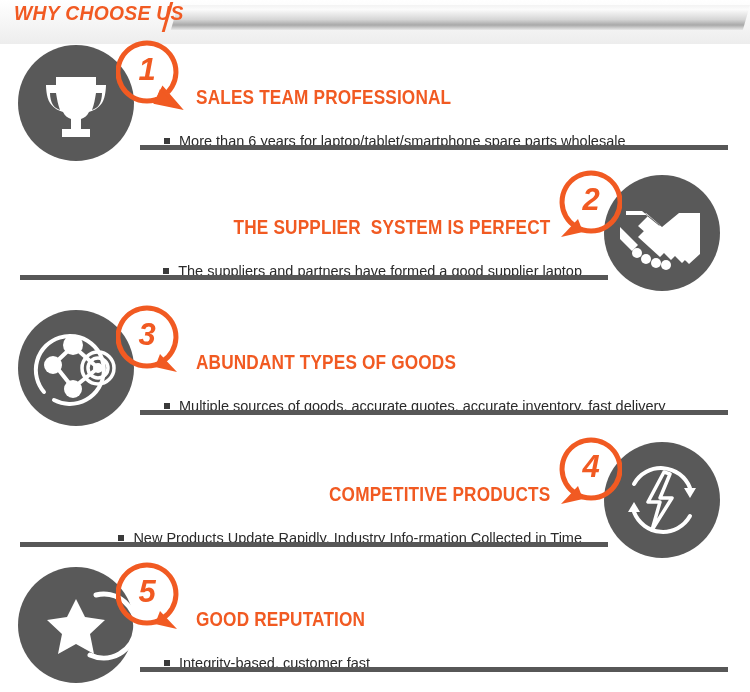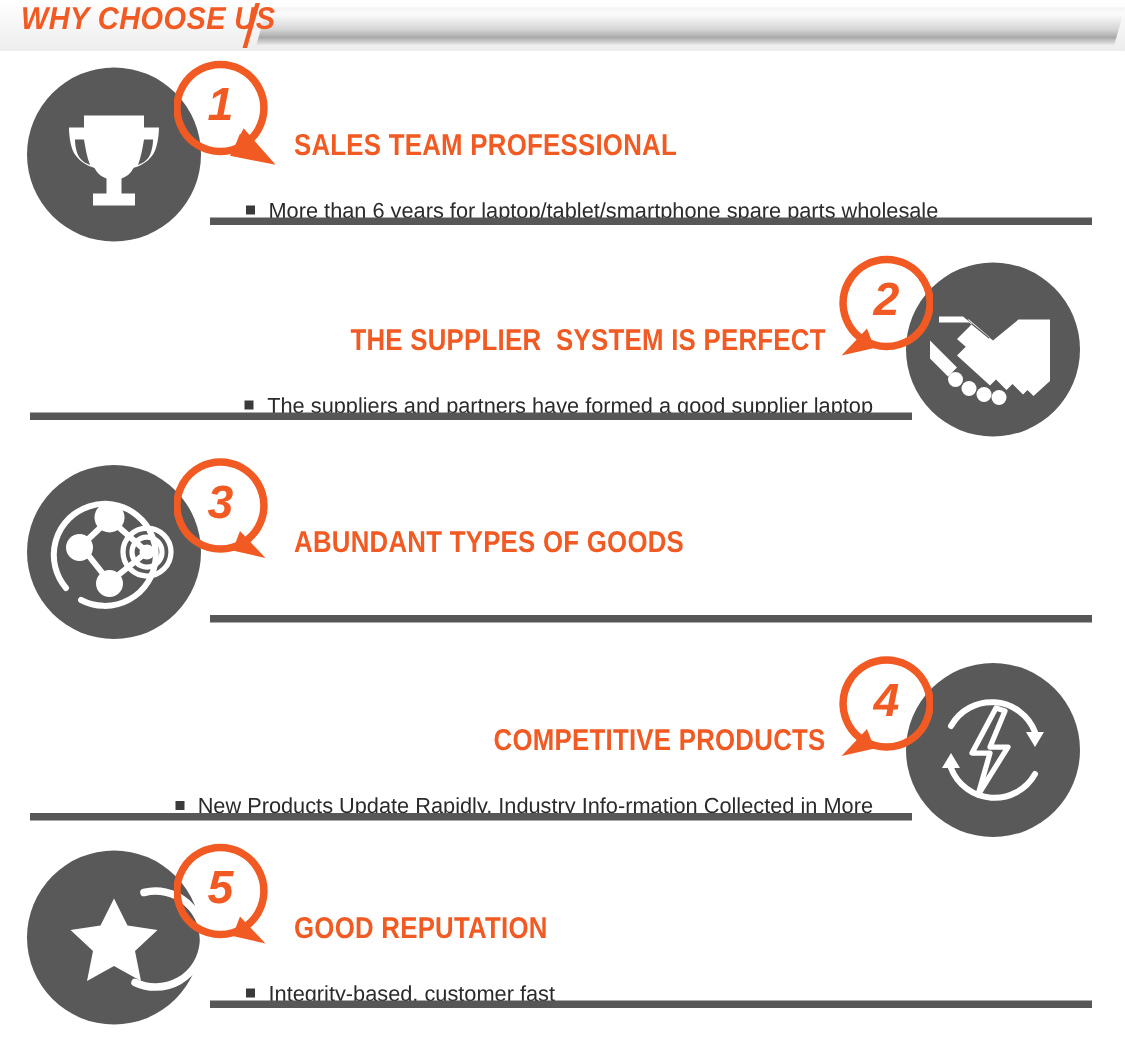--- a/index.html
+++ b/index.html
@@ -11,21 +11,21 @@
     height: 692px;
     background: #ffffff;
     font-family: "Liberation Sans", sans-serif;
     overflow: hidden;
     position: relative;
   }
 
   
   #banner {
     position: relative;
-    height: 34px;
+    height: 44px;
     width: 750px;
     background: linear-gradient(to bottom, #ffffff 0%, #f7f7f7 45%, #ededed 100%);
     overflow: hidden;
   }
   #banner-title {
     position: absolute;
     left: 14px;
     top: 1px;
     font-size: 21px;
     font-weight: bold;
@@ -215,20 +215,21 @@
     </svg>
   </div>
   <div class="badge">
     <svg viewBox="0 0 70 70" xmlns="http://www.w3.org/2000/svg">
       <path d="M31 3 a29 29 0 1 1 -0.1 0 Z" fill="none" stroke="#f15a22" stroke-width="5"></path>
       <path d="M44 49 l17 18 -22 -5 Z" fill="#f15a22"></path>
     </svg>
     <div class="num">3</div>
   </div>
   <div class="heading">ABUNDANT TYPES OF GOODS</div>
+  <div class="bullet-line"><span class="sq"></span><span>Multiple sources of goods, accurate quotes, accurate inventory, fast delivery</span></div>
   <div class="divider"></div>
 </div>
 
 <div class="row right" style="top:437px;">
   <div class="icon-circle">
     <svg viewBox="0 0 116 116" xmlns="http://www.w3.org/2000/svg">
       <path d="M30 70 A31 31 0 0 0 86 74" fill="none" stroke="#ffffff" stroke-width="4" stroke-linecap="round"></path>
       <path d="M86 46 A31 31 0 0 0 30 42" fill="none" stroke="#ffffff" stroke-width="4" stroke-linecap="round"></path>
       <path d="M30 60 l-6 10 12 0 Z" fill="#ffffff"></path>
       <path d="M86 56 l6 -10 -12 0 Z" fill="#ffffff"></path>
@@ -238,21 +239,21 @@
   <div class="badge">
     <svg viewBox="0 0 70 70" xmlns="http://www.w3.org/2000/svg">
       <g transform="translate(70,0) scale(-1,1)">
         <path d="M31 3 a29 29 0 1 1 -0.1 0 Z" fill="none" stroke="#f15a22" stroke-width="5"></path>
         <path d="M44 49 l17 18 -22 -5 Z" fill="#f15a22"></path>
       </g>
     </svg>
     <div class="num">4</div>
   </div>
   <div class="heading">COMPETITIVE PRODUCTS</div>
-  <div class="bullet-line"><span class="sq"></span><span>New Products Update Rapidly, Industry Info-rmation Collected in More</span></div>
+  <div class="bullet-line"><span class="sq"></span><span>New Products Update Rapidly, Industry Info-rmation Collected in Time</span></div>
   <div class="divider"></div>
 </div>
 
 <div class="row left" style="top:562px;">
   <div class="icon-circle">
     <svg viewBox="0 0 116 116" xmlns="http://www.w3.org/2000/svg">
       <path d="M78 28 A32 32 0 1 1 72 88" fill="none" stroke="#ffffff" stroke-width="5" stroke-linecap="round"></path>
       <path fill="#ffffff" d="M58 32 l9 18 20 3 -15 14 4 20 -18-10 -18 10 4-20 -15-14 20-3 Z"></path>
     </svg>
   </div>

